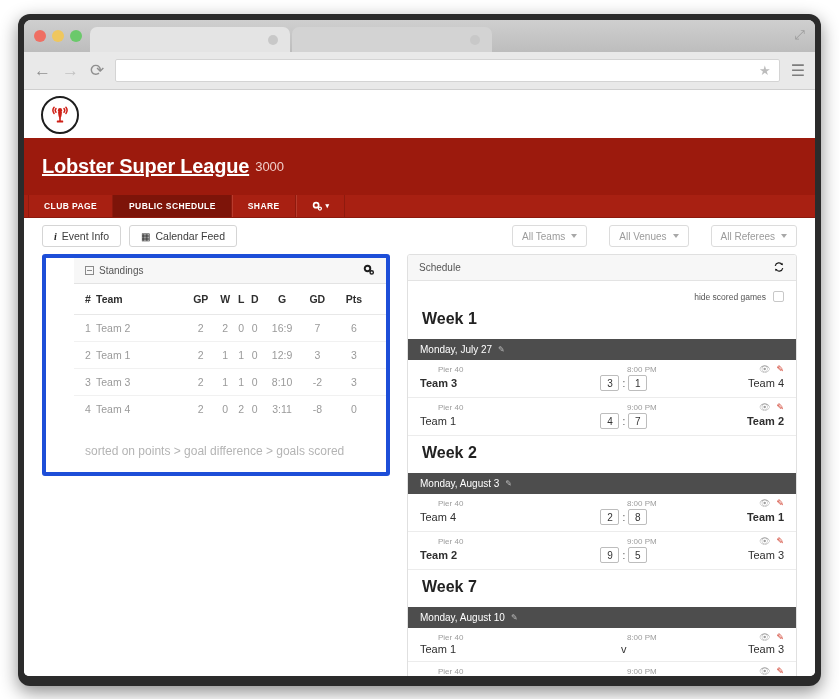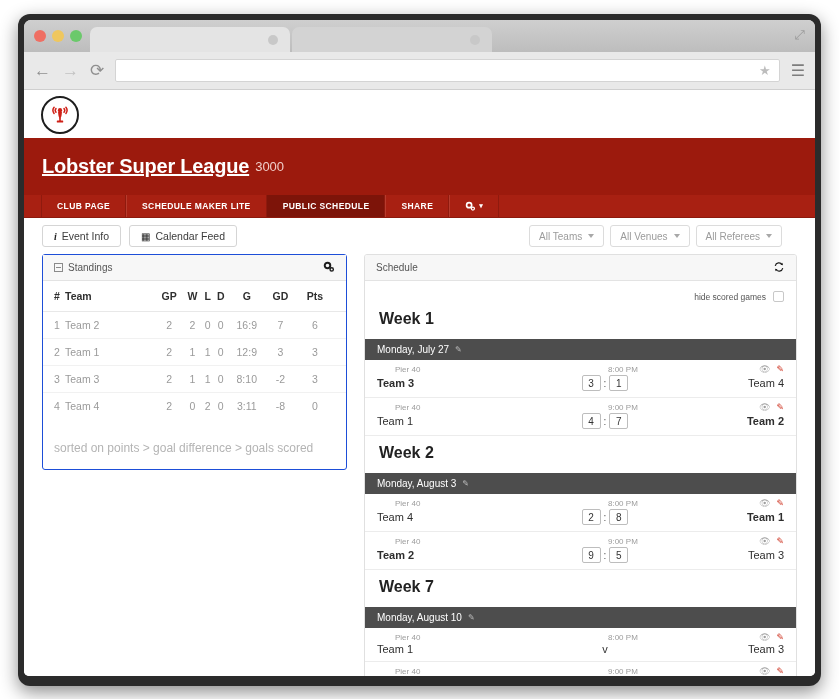--- a/index.html
+++ b/index.html
@@ -105,21 +105,21 @@
     padding-left: 18px;
   }
   #brand-title { color: #fff; font-size: 20px; font-weight: bold; letter-spacing: -.2px; text-decoration: underline; }
   #brand-sub { color: #f0cdc8; font-size: 13px; margin-left: 6px; font-weight: normal; }
 
   
   #navtabs {
     background: #a82012;
     height: 23px;
     display: flex; align-items: stretch;
-    padding-left: 17px;
+    padding-left: 4px;
     border-bottom: 1px solid #8d1a0d;
   }
   .navtab {
     display: flex; align-items: center; justify-content: center;
     padding: 0 15px;
     color: #fff; font-size: 8.5px; font-weight: bold;
     letter-spacing: .4px;
     border-right: 1px solid #8f1a0e;
     border-left: 1px solid #b73b2d;
     white-space: nowrap;
@@ -138,39 +138,40 @@
     height: 22px;
     border: 1px solid #d5d5d5;
     background: #fff;
     border-radius: 3px;
     display: inline-flex; align-items: center; gap: 5px;
     padding: 0 11px;
     font-size: 10.5px; color: #3c3c3c;
     margin-right: 8px;
   }
   .btn-outline .gl { font-size: 10px; color: #222; }
-  #filters { position: absolute; right: 33px; display: flex; gap: 6px; justify-content: center; }
+  #filters { position: absolute; right: 18px; display: flex; gap: 22px; justify-content: center; }
   .filter-btn {
     height: 22px; border: 1px solid #dcdcdc; border-radius: 3px;
     background: #fff;
     display: inline-flex; align-items: center; gap: 6px;
     padding: 0 9px; font-size: 10px; color: #9b9b9b;
   }
   .caret { border-left: 3px solid transparent; border-right: 3px solid transparent;
            border-top: 4px solid #a8a8a8; display: inline-block; }
 
   
   #cols { display: flex; padding: 0 18px; gap: 17px; align-items: flex-start; }
 
   
   #standings-panel {
-    width: 305px;
-    border: 1px solid #1d4ed8;
+    width: 348px;
+    border: 4px solid #1d4ed8;
     border-radius: 3px;
     background: #fff;
+    padding-left: 28px;
   }
   .panel-head {
     height: 26px; background: #f7f7f7;
     border-bottom: 1px solid #e3e3e3;
     display: flex; align-items: center;
     padding: 0 11px;
     font-size: 10px; color: #555;
   }
   .panel-head .right { margin-left: auto; }
   .collapse-box {
@@ -303,21 +304,20 @@
         </div>
       </div>
 
       <div id="brand-header">
         <span id="brand-title">Lobster Super League</span>
         <span id="brand-sub">3000</span>
       </div>
 
       <div id="navtabs">
         <div class="navtab">CLUB PAGE</div>
-        <div class="navtab">SCHEDULE MAKER LITE</div>
         <div class="navtab active">PUBLIC SCHEDULE</div>
         <div class="navtab">SHARE</div>
         <div class="navtab">
           <svg width="11" height="11" viewBox="0 0 16 16">
             <circle cx="6" cy="6" r="3.7" fill="none" stroke="#fff" stroke-width="2.4"></circle>
             <circle cx="11.5" cy="11" r="2.2" fill="none" stroke="#fff" stroke-width="1.8"></circle>
           </svg>
           <span style="margin-left:3px;font-size:7px;">▾</span>
         </div>
       </div>

